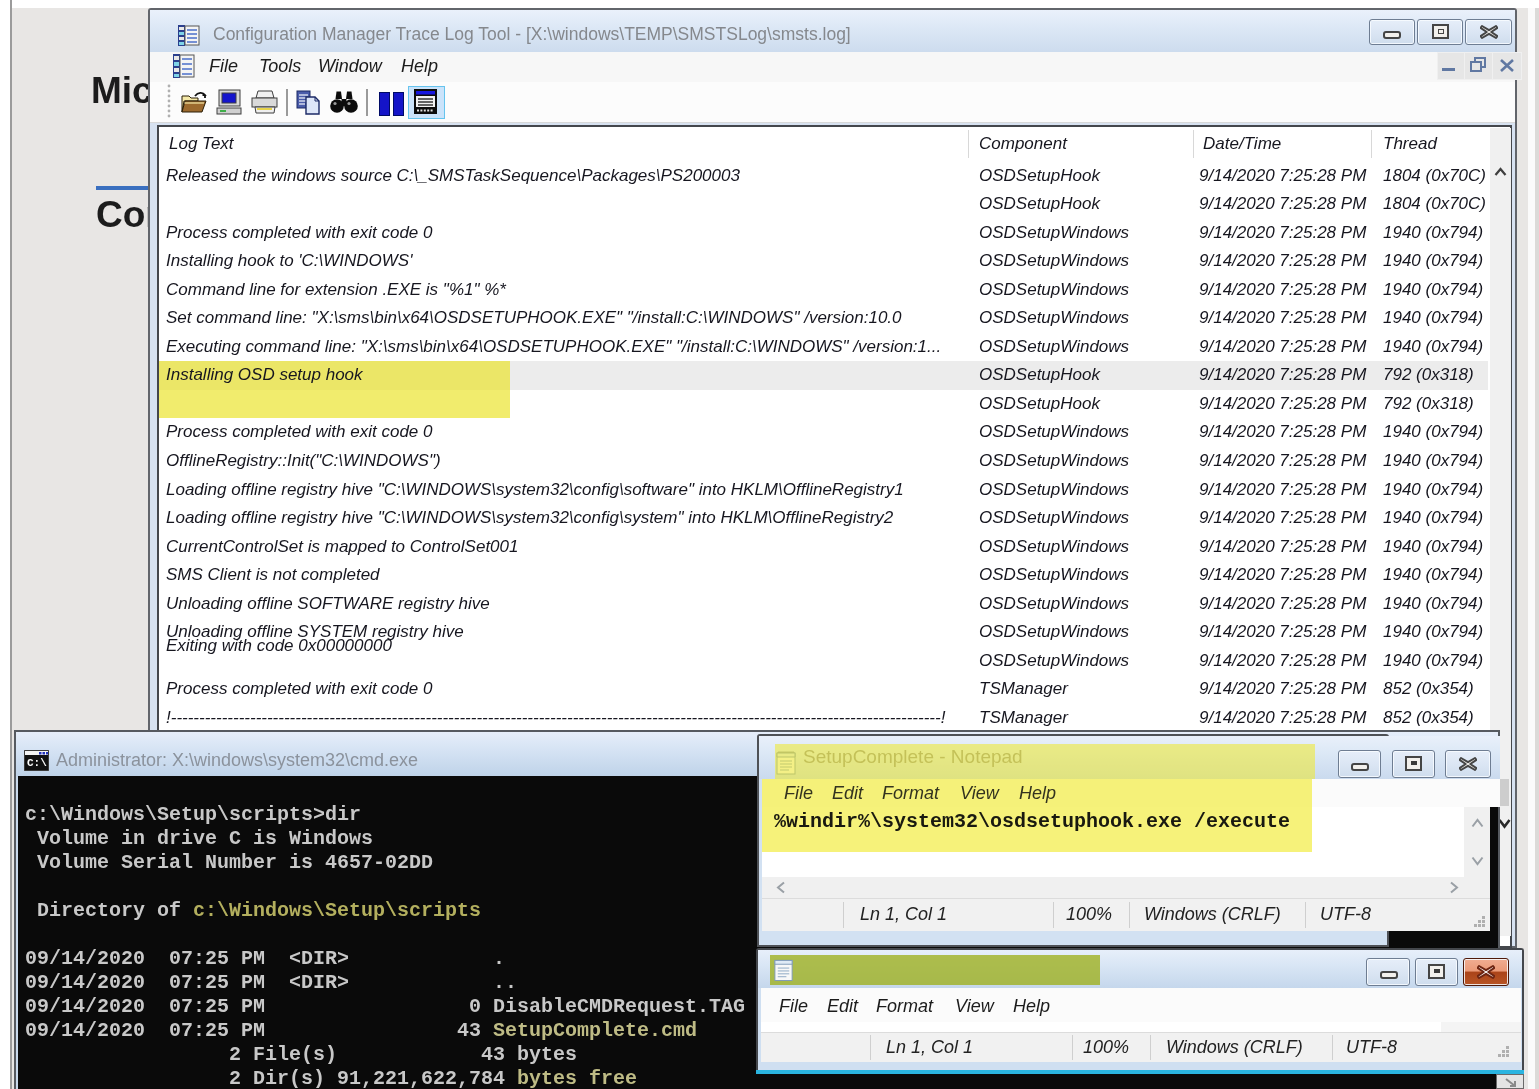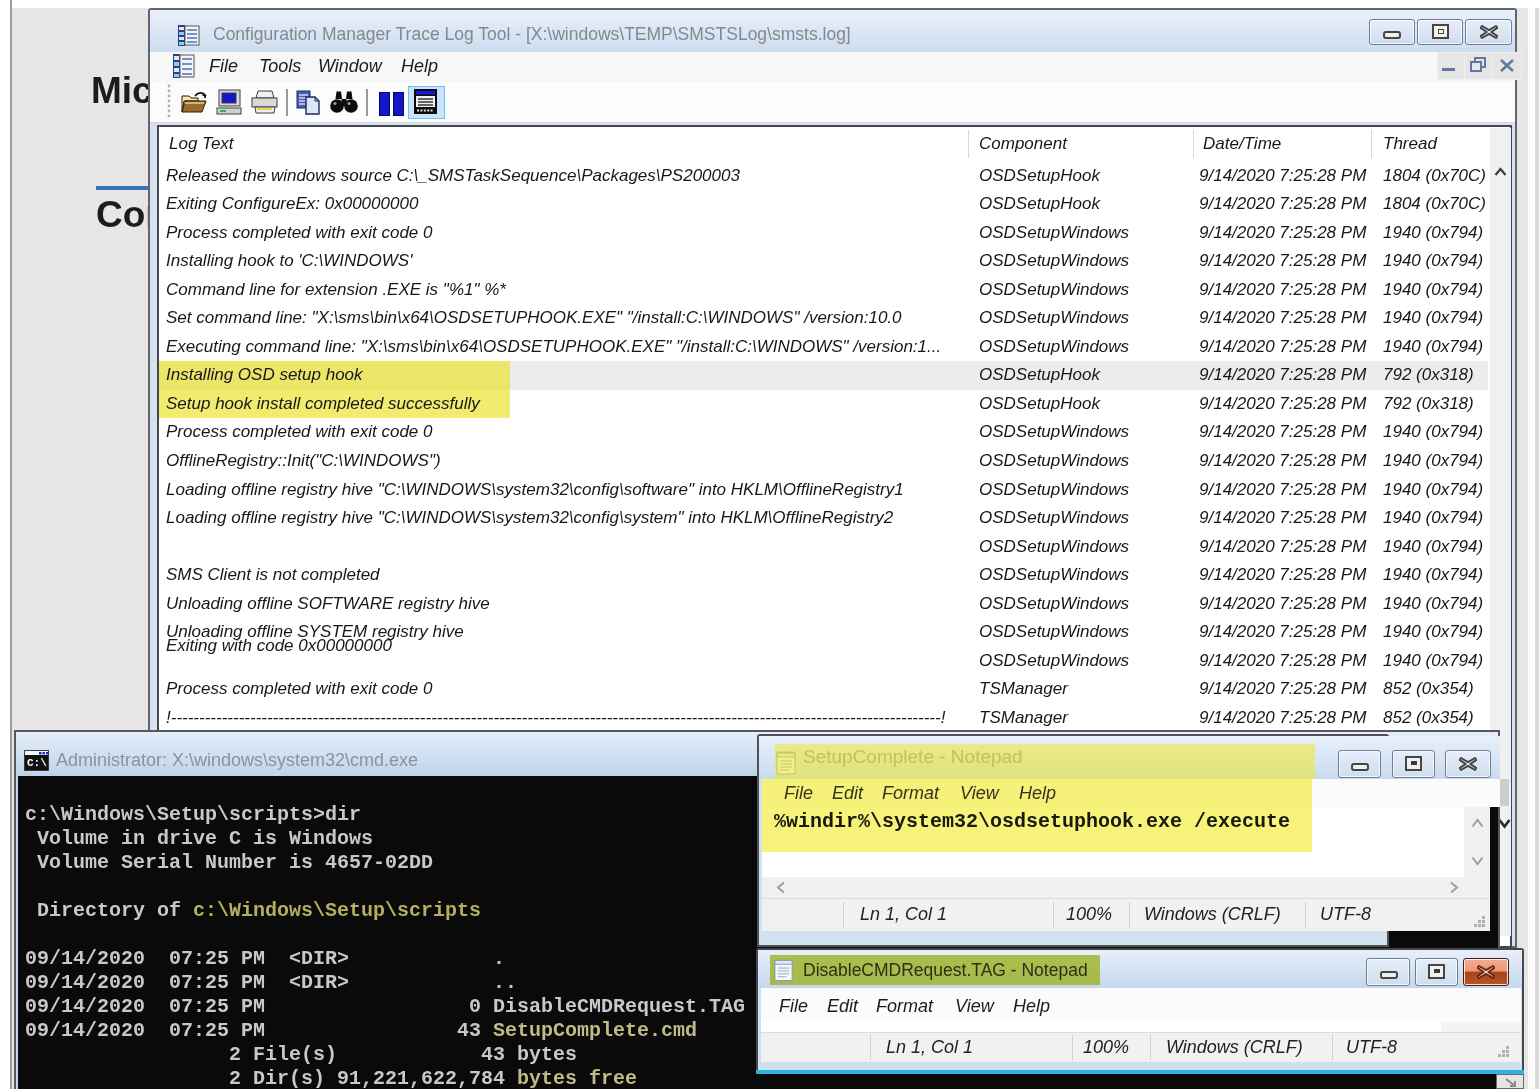--- a/index.html
+++ b/index.html
@@ -179,21 +179,20 @@
 <div class="abs" style="left:1193px;top:130px;width:1px;height:28px;background:#d8d8d8"></div>
 <div class="abs" style="left:1371px;top:130px;width:1px;height:28px;background:#d8d8d8"></div>
 <div class="lt" style="left:169px;top:130px">Log Text</div>
 <div class="lt" style="left:979px;top:130px">Component</div>
 <div class="lt" style="left:1203px;top:130px">Date/Time</div>
 <div class="lt" style="left:1383px;top:130px">Thread</div>
 <div class="lt" style="left:166px;top:161.5px">Released the windows source C:\_SMSTaskSequence\Packages\PS200003</div>
     <div class="lt" style="left:979px;top:161.5px">OSDSetupHook</div>
     <div class="lt" style="left:1199px;top:161.5px">9/14/2020 7:25:28 PM</div>
     <div class="lt" style="left:1383px;top:161.5px">1804 (0x70C)</div>
-<div class="lt" style="left:166px;top:190.1px">Exiting ConfigureEx: 0x00000000</div>
     <div class="lt" style="left:979px;top:190.1px">OSDSetupHook</div>
     <div class="lt" style="left:1199px;top:190.1px">9/14/2020 7:25:28 PM</div>
     <div class="lt" style="left:1383px;top:190.1px">1804 (0x70C)</div>
 <div class="lt" style="left:166px;top:218.6px">Process completed with exit code 0</div>
     <div class="lt" style="left:979px;top:218.6px">OSDSetupWindows</div>
     <div class="lt" style="left:1199px;top:218.6px">9/14/2020 7:25:28 PM</div>
     <div class="lt" style="left:1383px;top:218.6px">1940 (0x794)</div>
 <div class="lt" style="left:166px;top:247.2px">Installing hook to 'C:\WINDOWS'</div>
     <div class="lt" style="left:979px;top:247.2px">OSDSetupWindows</div>
     <div class="lt" style="left:1199px;top:247.2px">9/14/2020 7:25:28 PM</div>
@@ -210,40 +209,40 @@
     <div class="lt" style="left:979px;top:332.8px">OSDSetupWindows</div>
     <div class="lt" style="left:1199px;top:332.8px">9/14/2020 7:25:28 PM</div>
     <div class="lt" style="left:1383px;top:332.8px">1940 (0x794)</div>
 <div class="abs" style="left:159px;top:361.4px;width:1329px;height:28.6px;background:#ececec"></div>
     <div class="abs" style="left:159px;top:361.4px;width:351px;height:28.6px;background:rgba(235,227,40,0.68)"></div>
     <div class="lt" style="left:166px;top:361.4px">Installing OSD setup hook</div>
     <div class="lt" style="left:979px;top:361.4px">OSDSetupHook</div>
     <div class="lt" style="left:1199px;top:361.4px">9/14/2020 7:25:28 PM</div>
     <div class="lt" style="left:1383px;top:361.4px">792 (0x318)</div>
 <div class="abs" style="left:159px;top:389.9px;width:351px;height:28.6px;background:rgba(235,227,40,0.68)"></div>
-    <div class="lt" style="left:166px;top:389.9px">Setup hook install completed successfully</div>
     <div class="lt" style="left:979px;top:389.9px">OSDSetupHook</div>
     <div class="lt" style="left:1199px;top:389.9px">9/14/2020 7:25:28 PM</div>
     <div class="lt" style="left:1383px;top:389.9px">792 (0x318)</div>
 <div class="lt" style="left:166px;top:418.4px">Process completed with exit code 0</div>
     <div class="lt" style="left:979px;top:418.4px">OSDSetupWindows</div>
     <div class="lt" style="left:1199px;top:418.4px">9/14/2020 7:25:28 PM</div>
     <div class="lt" style="left:1383px;top:418.4px">1940 (0x794)</div>
 <div class="lt" style="left:166px;top:447.0px">OfflineRegistry::Init("C:\WINDOWS")</div>
     <div class="lt" style="left:979px;top:447.0px">OSDSetupWindows</div>
     <div class="lt" style="left:1199px;top:447.0px">9/14/2020 7:25:28 PM</div>
     <div class="lt" style="left:1383px;top:447.0px">1940 (0x794)</div>
 <div class="lt" style="left:166px;top:475.6px">Loading offline registry hive "C:\WINDOWS\system32\config\software" into HKLM\OfflineRegistry1</div>
     <div class="lt" style="left:979px;top:475.6px">OSDSetupWindows</div>
     <div class="lt" style="left:1199px;top:475.6px">9/14/2020 7:25:28 PM</div>
     <div class="lt" style="left:1383px;top:475.6px">1940 (0x794)</div>
 <div class="lt" style="left:166px;top:504.1px">Loading offline registry hive "C:\WINDOWS\system32\config\system" into HKLM\OfflineRegistry2</div>
     <div class="lt" style="left:979px;top:504.1px">OSDSetupWindows</div>
     <div class="lt" style="left:1199px;top:504.1px">9/14/2020 7:25:28 PM</div>
     <div class="lt" style="left:1383px;top:504.1px">1940 (0x794)</div>
+<div class="lt" style="left:166px;top:532.7px">CurrentControlSet is mapped to ControlSet001</div>
     <div class="lt" style="left:979px;top:532.7px">OSDSetupWindows</div>
     <div class="lt" style="left:1199px;top:532.7px">9/14/2020 7:25:28 PM</div>
     <div class="lt" style="left:1383px;top:532.7px">1940 (0x794)</div>
 <div class="lt" style="left:166px;top:561.2px">SMS Client is not completed</div>
     <div class="lt" style="left:979px;top:561.2px">OSDSetupWindows</div>
     <div class="lt" style="left:1199px;top:561.2px">9/14/2020 7:25:28 PM</div>
     <div class="lt" style="left:1383px;top:561.2px">1940 (0x794)</div>
 <div class="lt" style="left:166px;top:589.8px">Unloading offline SOFTWARE registry hive</div>
     <div class="lt" style="left:979px;top:589.8px">OSDSetupWindows</div>
     <div class="lt" style="left:1199px;top:589.8px">9/14/2020 7:25:28 PM</div>
@@ -386,21 +385,20 @@
   <svg class="abs" style="left:15px;top:7px" width="22" height="25" viewBox="0 0 23 25">
     <rect x="2" y="3" width="18" height="21" fill="#f8f8f8" stroke="#7f9ab8"></rect>
     <path d="M2 3 h18 v4 h-18 z" fill="#dfeaf6" stroke="#7f9ab8"></path>
     <g stroke="#9db4cc" stroke-width="1.2">
           <line x1="5" y1="11" x2="17" y2="11"></line>
           <line x1="5" y1="14" x2="17" y2="14"></line>
           <line x1="5" y1="17" x2="17" y2="17"></line>
           <line x1="5" y1="20" x2="14" y2="20"></line>
         </g>
   </svg>
-  <div class="it" style="left:45px;top:6px;font-size:17.5px;color:#2e2e18;line-height:28px">DisableCMDRequest.TAG - Notepad</div>
   <div class="winbtn" style="left:608px;top:8px;width:44px;height:28px;">
     <div class="abs" style="left:13px;top:12px;width:14px;height:4px;background:#f2f0ec;border:2.5px solid #454545;border-radius:3px"></div>
   </div>
   <div class="winbtn" style="left:657px;top:8px;width:43px;height:28px;">
     <div class="abs" style="left:12px;top:5px;width:13px;height:11px;background:#f2f0ec;border:2.5px solid #454545;"></div>
     <div class="abs" style="left:18px;top:10px;width:6px;height:4px;background:#3a3a3a;"></div>
   </div>
   <div class="winbtn" style="left:705px;top:8px;width:46px;height:28px;background:linear-gradient(#f0ad92,#eb9a78 45%,#ab4419 52%,#b85526);border-color:#4f1a0a;">
     <svg class="abs" style="left:13px;top:6px" width="18" height="14" viewBox="0 0 18 14">
           <path d="M2 1 L9 5.2 L16 1 L17.4 2.9 L11.3 7 L17.4 11.1 L16 13 L9 8.8 L2 13 L0.6 11.1 L6.7 7 L0.6 2.9 Z" fill="#fbfbfb" stroke="#6e2512" stroke-width="2" stroke-linejoin="round"></path>

